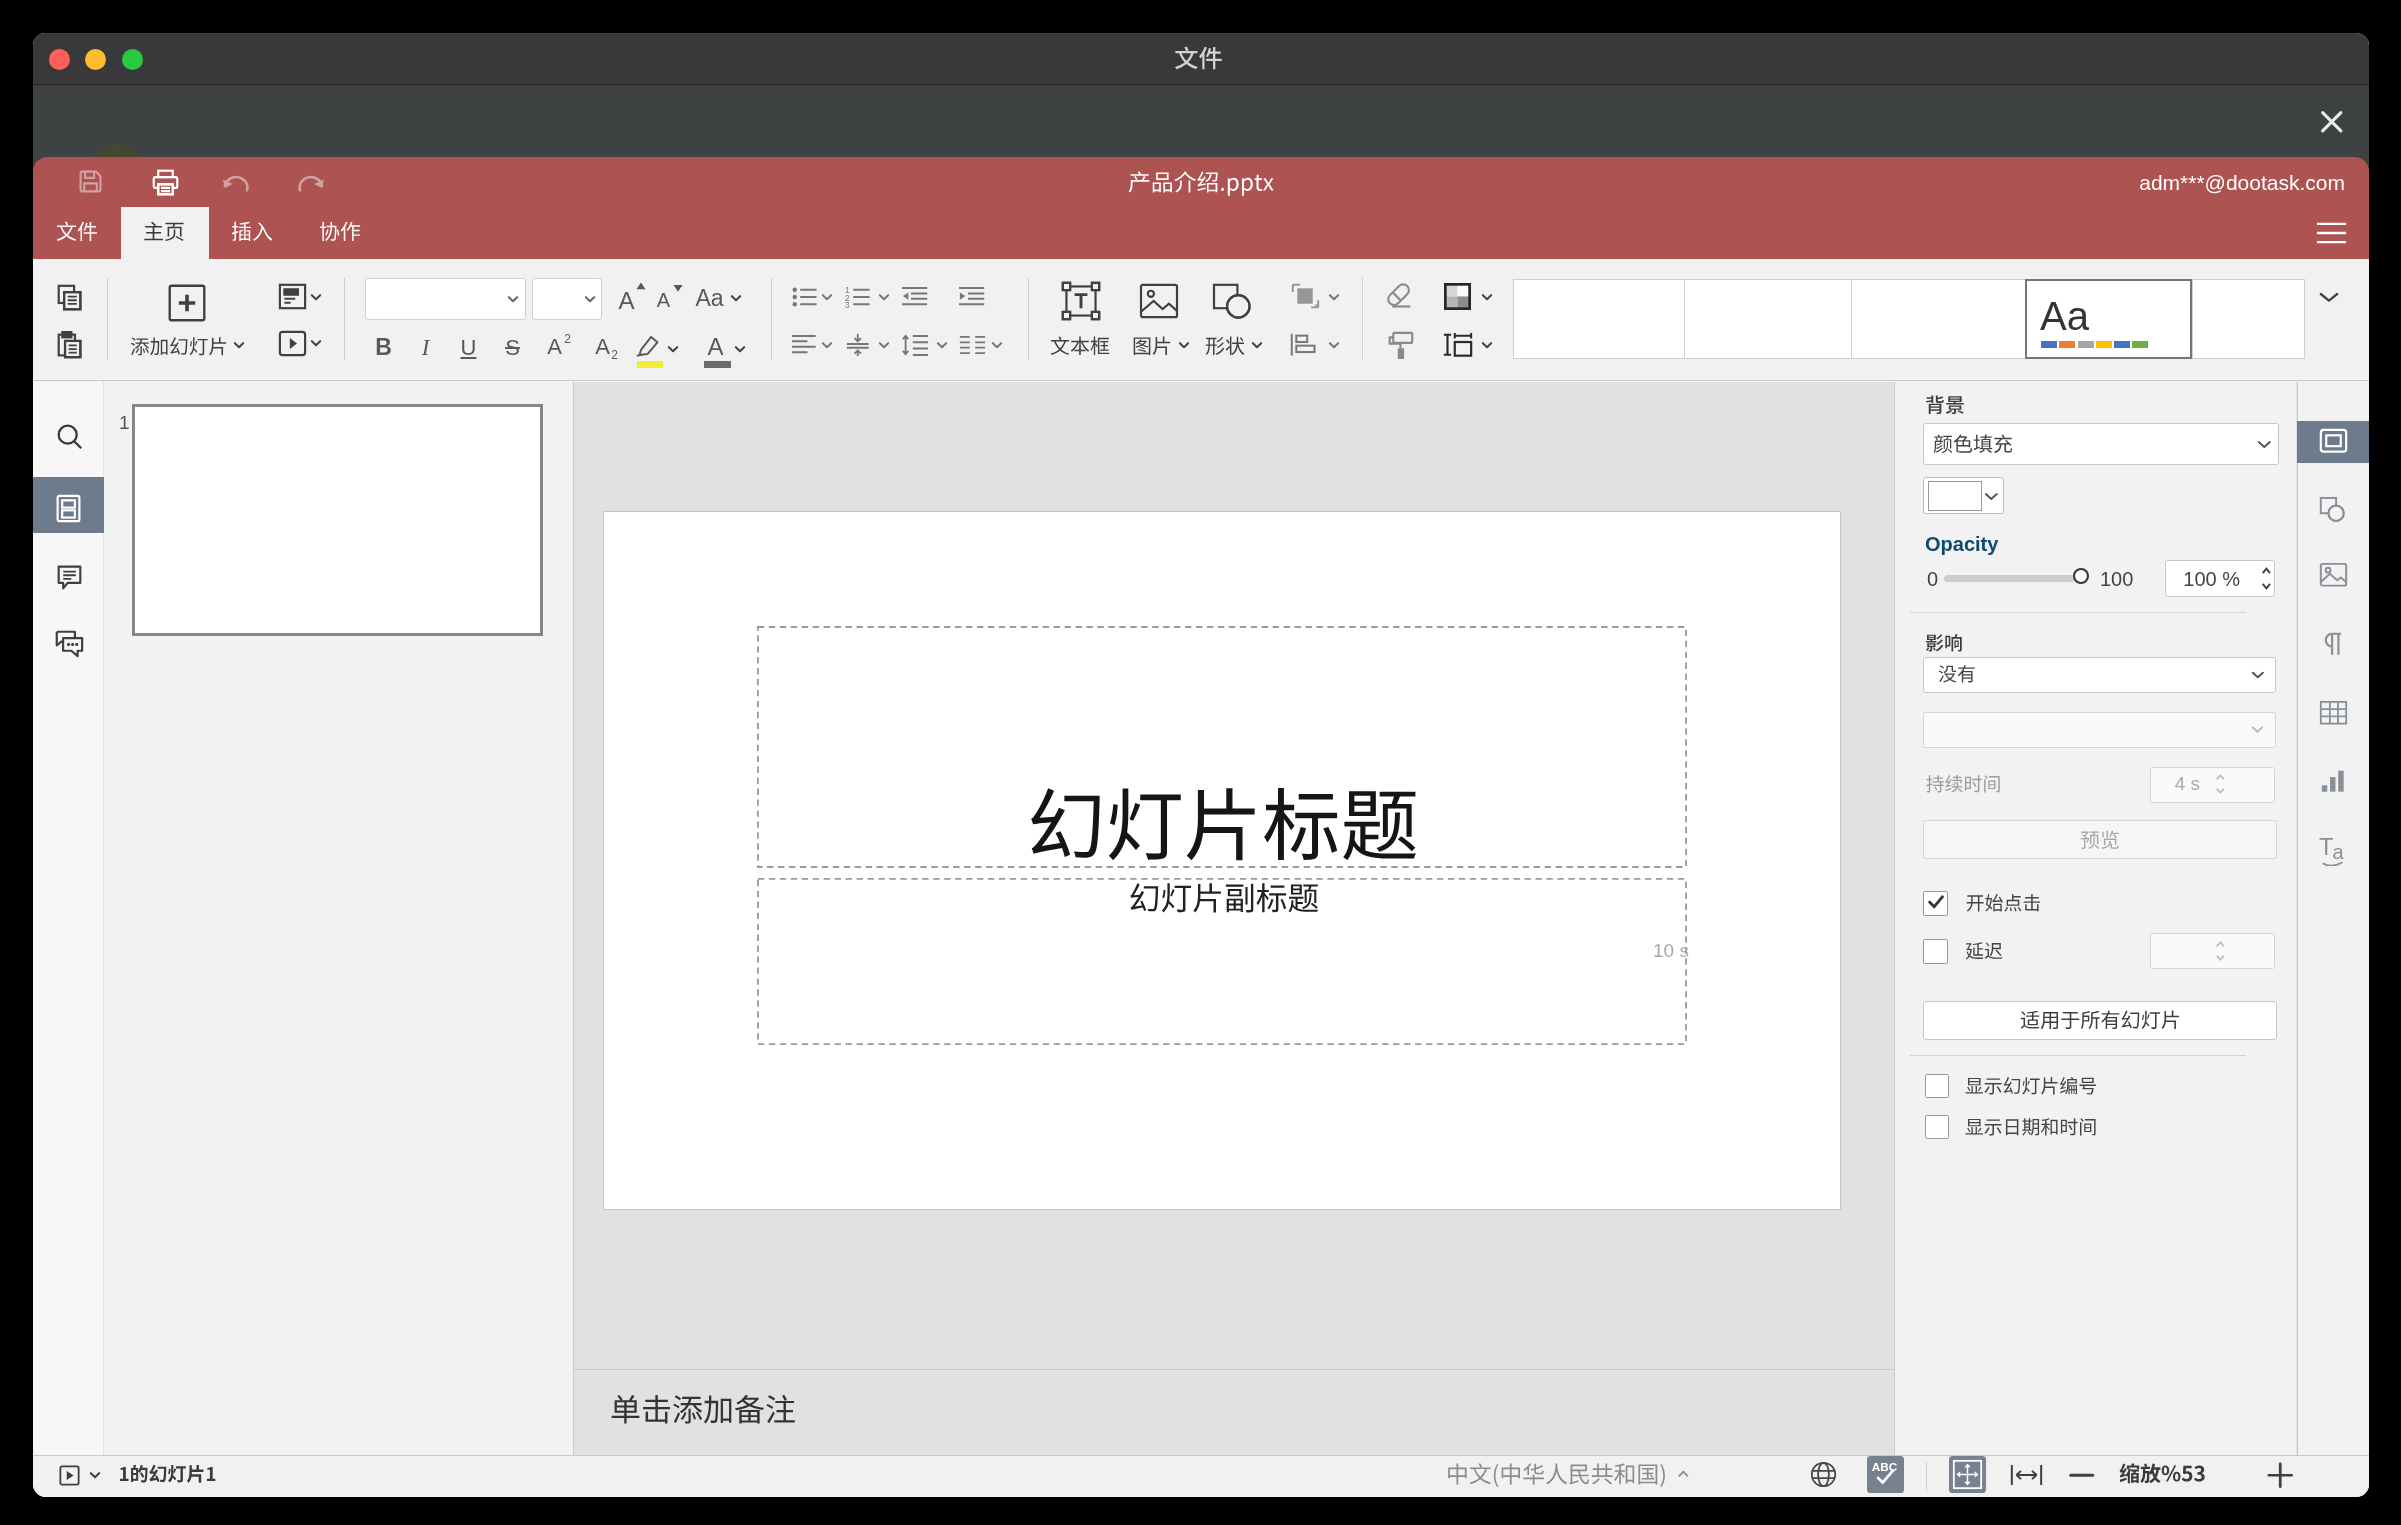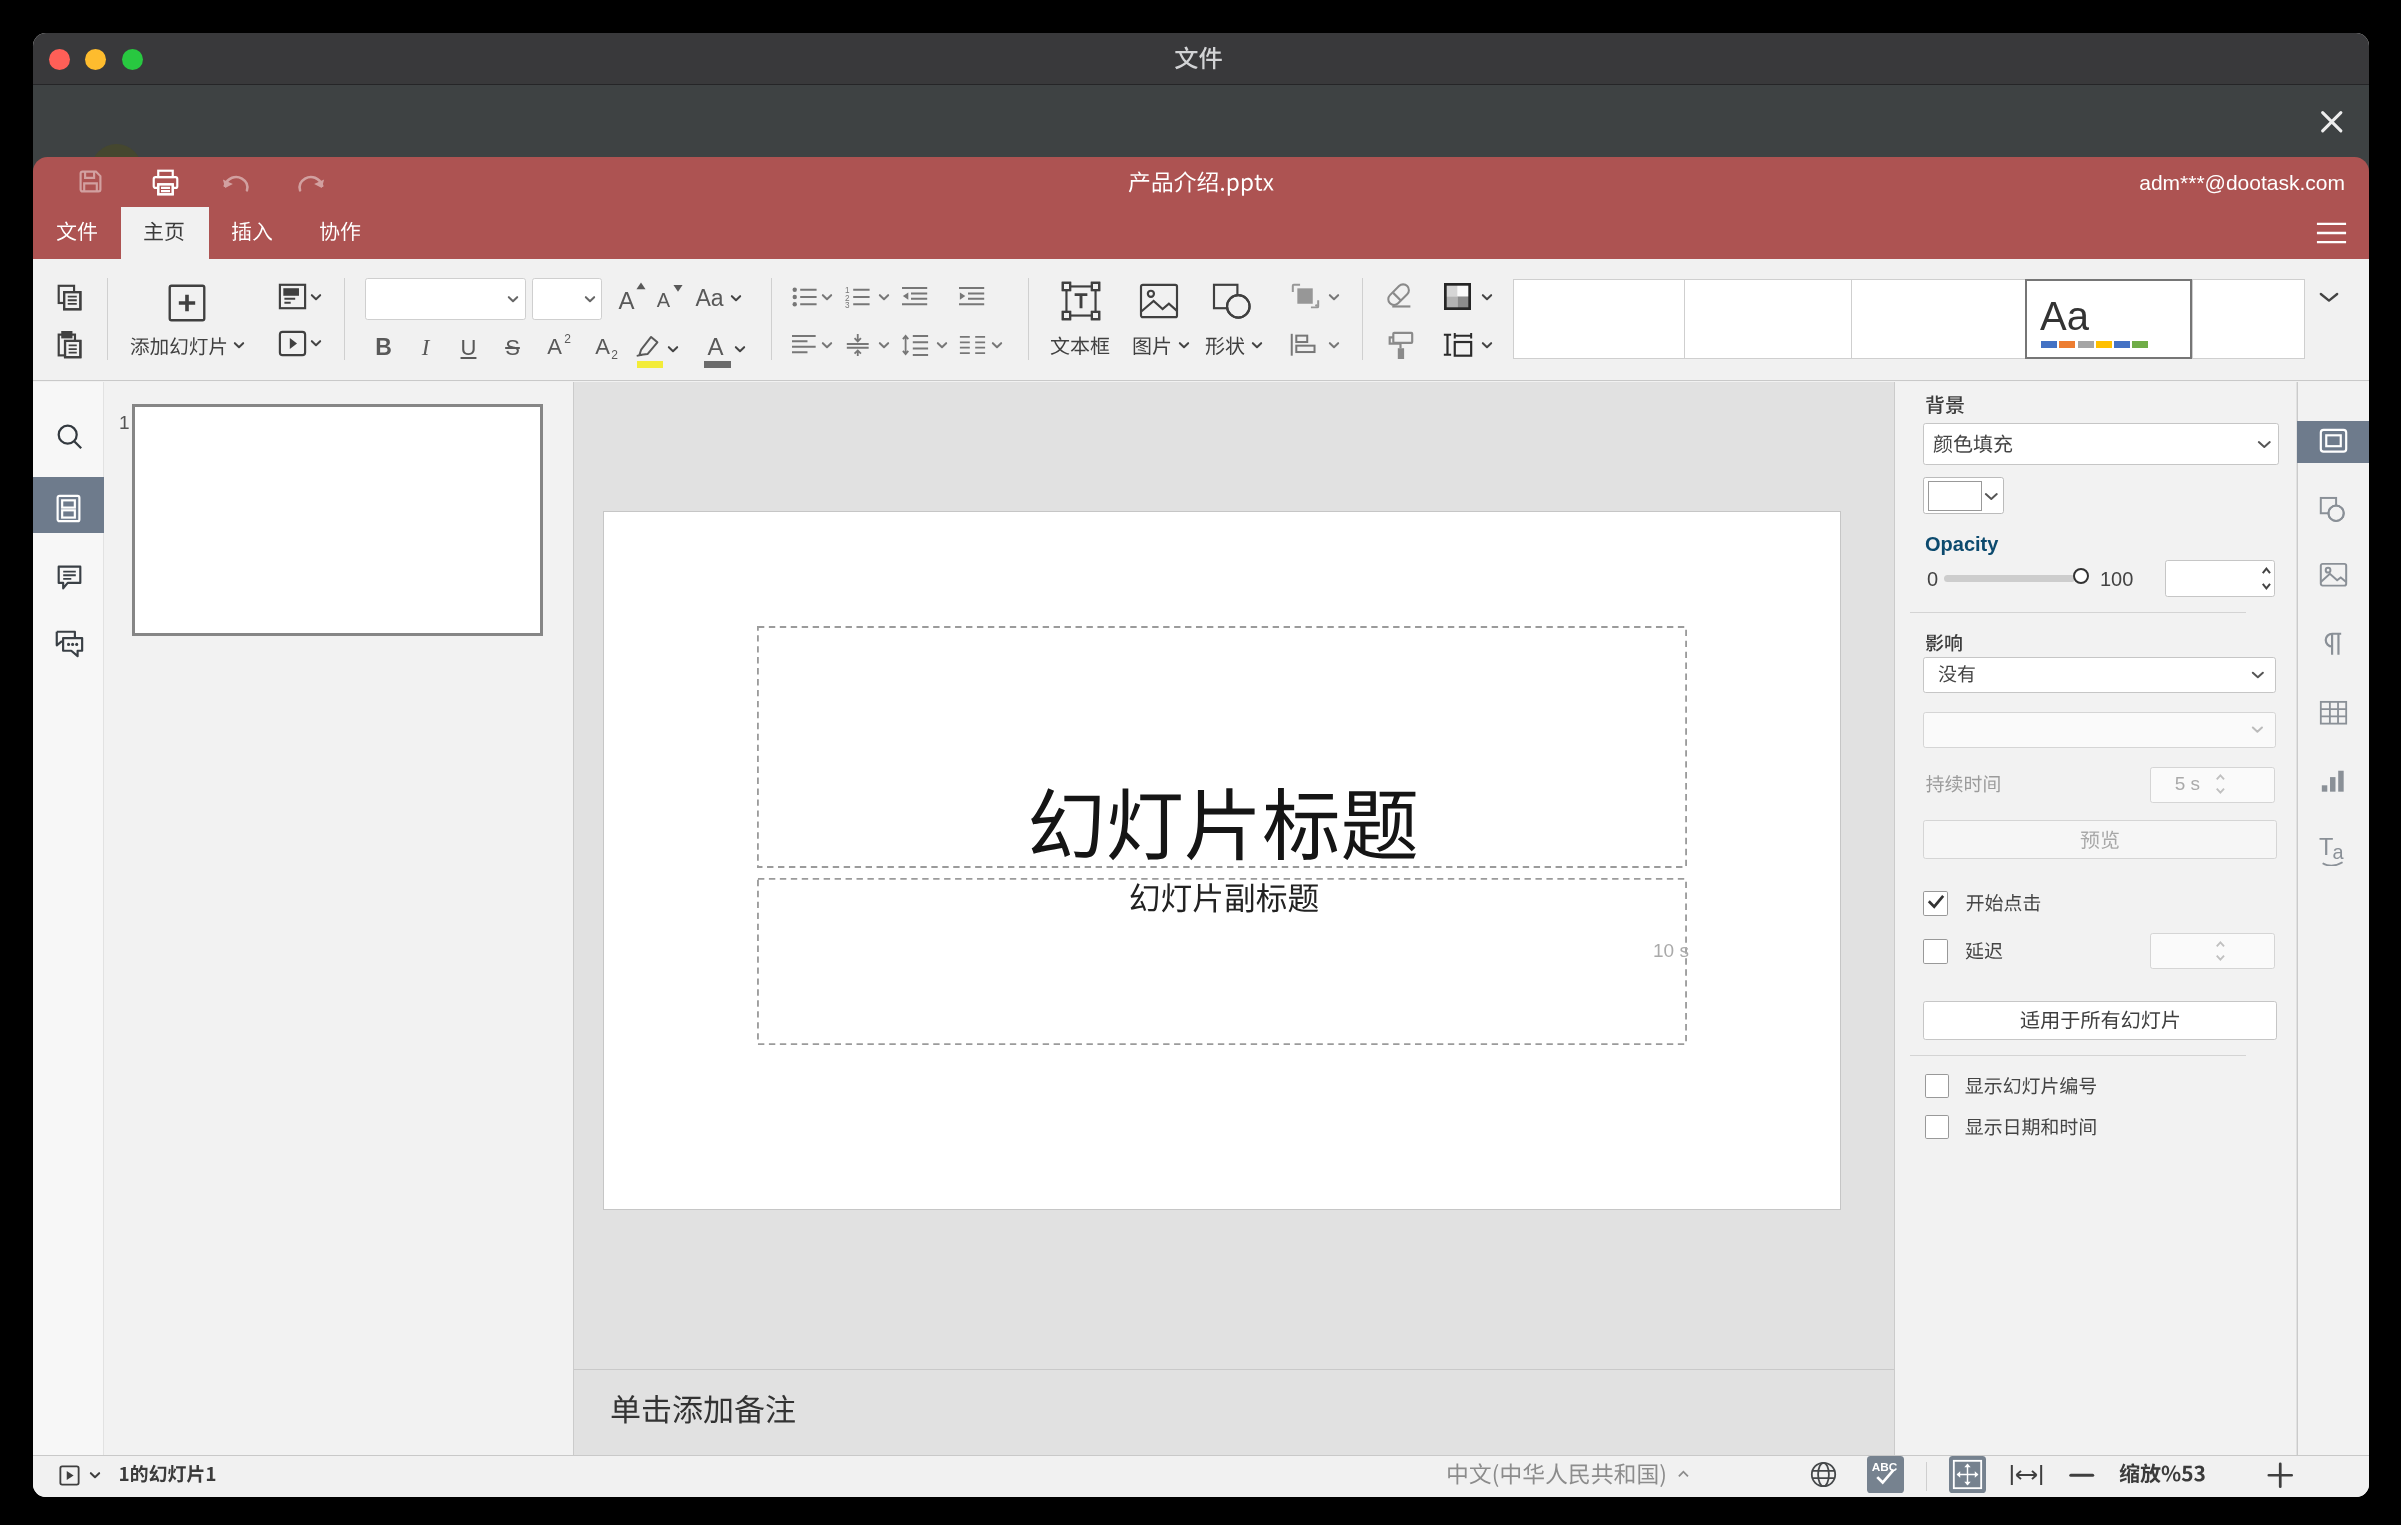--- a/index.html
+++ b/index.html
@@ -478,20 +478,21 @@
 <div style="position:absolute;left:1895px;top:448px;width:54px;height:30px;background:#fff;border:0.9px solid #999;box-sizing:border-box"></div>
 <svg style="position:absolute;left:1951px;top:456px" width="14.6" height="14.6" viewBox="0 0 16 16">
       <path d="M2 5.6 L8.0 10.88 L14 5.6" fill="none" stroke="#555" stroke-width="2.2" stroke-linecap="round" stroke-linejoin="round"></path>
     </svg>
 <div style="position:absolute;left:1892px;top:496px;height:30px;line-height:30px;font-family:'Liberation Sans',sans-serif;font-size:20px;font-weight:700;color:#0c4a6e;letter-spacing:0;white-space:nowrap">Opacity</div>
 <div style="position:absolute;left:1894px;top:531px;height:30px;line-height:30px;font-family:'Liberation Sans',sans-serif;font-size:20px;font-weight:400;color:#444;letter-spacing:0;white-space:nowrap">0</div>
 <div style="position:absolute;left:1911px;top:542px;width:131px;height:7.3px;background:#cdcdcd;border-radius:3.6px"></div>
 <div style="position:absolute;left:2040px;top:535px;width:16.4px;height:16.4px;background:#fff;border:2.7px solid #333;border-radius:50%;box-sizing:border-box"></div>
 <div style="position:absolute;left:2067px;top:531px;height:30px;line-height:30px;font-family:'Liberation Sans',sans-serif;font-size:20px;font-weight:400;color:#444;letter-spacing:0;white-space:nowrap">100</div>
 <div style="position:absolute;left:2132px;top:527px;width:110px;height:37px;background:#fff;border:0.9px solid #c6c6c6;border-radius:2.7px;box-sizing:border-box"></div>
+<div style="position:absolute;left:1660px;width:547px;text-align:right;top:531px;height:30px;line-height:30px;font-family:'Liberation Sans',sans-serif;font-size:20px;font-weight:400;color:#444;letter-spacing:0;white-space:nowrap">100 %</div>
 <svg style="position:absolute;left:2227px;top:531px" width="12.8" height="29" viewBox="0 0 14 32">
       <g fill="none" stroke="#444" stroke-width="2.2">
         <path d="M3 10 L7 5 L11 10"></path>
         <path d="M3 22 L7 27 L11 22"></path>
       </g>
     </svg>
 <div style="position:absolute;left:1877px;top:579px;width:336px;height:0.9px;background:#d4d4d4;"></div>
 <div style="position:absolute;left:1892px;top:595px;width:38px;height:28px">
       <svg width="38" height="28" viewBox="0 0 2000 1480" style="position:absolute;overflow:visible">
         <g transform="translate(0,1160) scale(1,-1)">
@@ -515,21 +516,21 @@
       <path d="M2 4.8999999999999995 L7.0 9.520000000000001 L12 4.8999999999999995" fill="none" stroke="#bbb" stroke-width="2.2" stroke-linecap="round" stroke-linejoin="round"></path>
     </svg>
 <div style="position:absolute;left:1892px;top:736px;width:77px;height:28px">
       <svg width="77" height="28" viewBox="0 0 4000 1480" style="position:absolute;overflow:visible">
         <g transform="translate(0,1160) scale(1,-1)">
           <path d="M448 204C491 150 539 74 558 26L620 65C599 113 549 185 506 237ZM626 835V710H413V642H626V515H362V446H758V334H373V265H758V11C758 -2 754 -7 739 -7C724 -8 671 -9 615 -6C625 -27 635 -58 638 -79C712 -79 761 -78 790 -67C821 -55 830 -34 830 11V265H954V334H830V446H960V515H698V642H912V710H698V835ZM171 839V638H42V568H171V351C117 334 67 320 28 309L47 235L171 275V11C171 -4 166 -8 154 -8C142 -8 103 -8 60 -7C69 -28 79 -59 81 -77C144 -78 183 -75 207 -63C232 -51 241 -31 241 10V298L350 334L340 403L241 372V568H347V638H241V839Z M1474 452C1518 426 1571 388 1597 359L1633 401C1607 429 1553 466 1509 489ZM1401 361C1448 335 1503 293 1529 264L1566 307C1538 336 1483 375 1437 400ZM1689 105C1768 51 1863 -29 1908 -82L1957 -35C1910 17 1813 94 1735 146ZM1043 58 1060 -12C1145 20 1256 63 1361 103L1349 165C1235 124 1120 82 1043 58ZM1401 593V528H1851C1837 485 1821 441 1807 410L1867 394C1890 442 1916 517 1937 584L1889 596L1877 593H1693V683H1885V747H1693V840H1619V747H1438V683H1619V593ZM1648 489V370C1648 333 1646 292 1636 251H1380V185H1613C1576 109 1504 34 1361 -26C1375 -40 1396 -65 1405 -82C1576 -8 1655 88 1690 185H1939V251H1708C1716 291 1718 331 1718 368V489ZM1061 423C1075 430 1098 436 1215 451C1173 386 1135 334 1118 314C1088 276 1066 250 1046 246C1053 229 1064 196 1068 182C1087 196 1120 207 1354 271C1352 285 1350 314 1350 334L1176 291C1246 380 1315 487 1372 594L1313 628C1296 590 1275 552 1254 516L1135 504C1194 591 1253 701 1296 808L1231 838C1190 717 1118 586 1095 552C1073 518 1056 494 1038 490C1046 471 1057 437 1061 423Z M2474 452C2527 375 2595 269 2627 208L2693 246C2659 307 2590 409 2536 485ZM2324 402V174H2153V402ZM2324 469H2153V688H2324ZM2081 756V25H2153V106H2394V756ZM2764 835V640H2440V566H2764V33C2764 13 2756 6 2736 6C2714 4 2640 4 2562 7C2573 -15 2585 -49 2590 -70C2690 -70 2754 -69 2790 -56C2826 -44 2840 -22 2840 33V566H2962V640H2840V835Z M3091 615V-80H3168V615ZM3106 791C3152 747 3204 684 3227 644L3289 684C3265 726 3211 785 3164 827ZM3379 295H3619V160H3379ZM3379 491H3619V358H3379ZM3311 554V98H3690V554ZM3352 784V713H3836V11C3836 -2 3832 -6 3819 -7C3806 -7 3765 -8 3723 -6C3733 -25 3743 -57 3747 -75C3808 -75 3851 -75 3878 -63C3904 -50 3913 -31 3913 11V784Z" fill="#9b9b9b"></path>
         </g>
       </svg>
     </div>
 <div style="position:absolute;left:2117px;top:734px;width:125px;height:36px;background:#fafafa;border:0.9px solid #d5d5d5;border-radius:2.7px;box-sizing:border-box"></div>
-<div style="position:absolute;left:1620px;width:547px;text-align:right;top:736px;height:29px;line-height:29px;font-family:'Liberation Sans',sans-serif;font-size:19px;font-weight:400;color:#aaa;letter-spacing:0;white-space:nowrap">5 s</div>
+<div style="position:absolute;left:1620px;width:547px;text-align:right;top:736px;height:29px;line-height:29px;font-family:'Liberation Sans',sans-serif;font-size:19px;font-weight:400;color:#aaa;letter-spacing:0;white-space:nowrap">4 s</div>
 <svg style="position:absolute;left:2181px;top:739px" width="12.8" height="24" viewBox="0 0 14 26">
       <g fill="none" stroke="#c0c0c0" stroke-width="2">
         <path d="M3 8 L7 3.5 L11 8"></path>
         <path d="M3 18 L7 22.5 L11 18"></path>
       </g>
     </svg>
 <div style="position:absolute;left:1890px;top:787px;width:354px;height:39px;background:#f6f6f6;border:0.9px solid #d5d5d5;border-radius:2.7px;box-sizing:border-box"></div>
 <div style="position:absolute;left:2047px;top:791px;width:40px;height:30px">
       <svg width="40" height="30" viewBox="0 0 2000 1480" style="position:absolute;overflow:visible">
         <g transform="translate(0,1160) scale(1,-1)">

